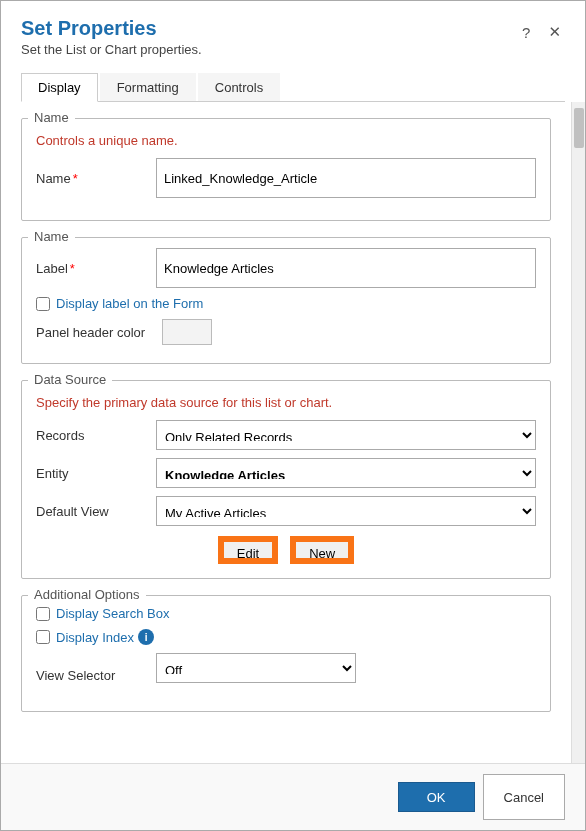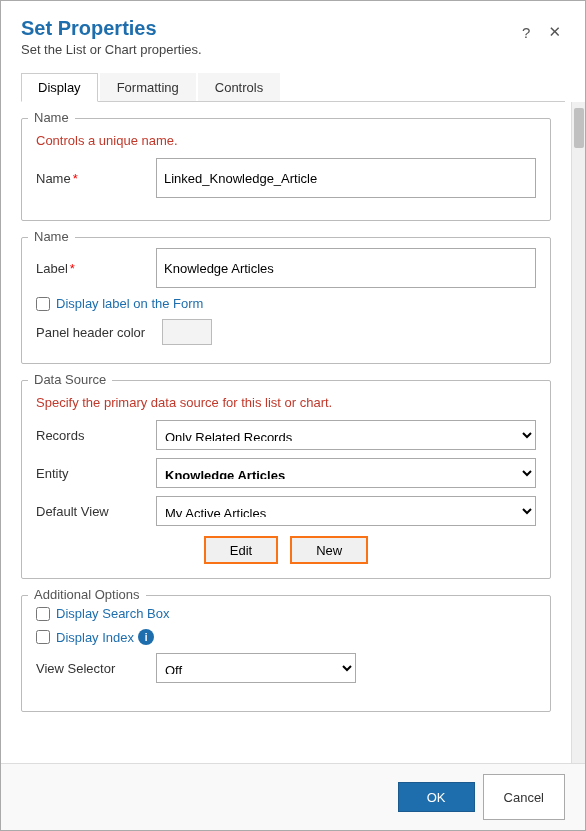--- a/index.html
+++ b/index.html
@@ -184,22 +184,22 @@
       font-weight: 600;
     }
     .btn-row {
       display: flex;
       justify-content: center;
       gap: 12px;
       margin-top: 10px;
     }
     .btn-secondary {
       background: #f0f0f0;
-      border: 2px solid #f97316;
-      padding: 4px 24px;
+      border: 6px solid #f97316;
+      padding: 4px 13px;
       font-size: 13px;
       cursor: pointer;
       height: 28px;
     }
     .additional-options-fieldset {
       border: 1px solid #bbb;
       border-radius: 2px;
       margin-bottom: 16px;
       padding: 10px 14px 14px 14px;
       position: relative;
@@ -258,21 +258,21 @@
     }
     .scrollbar-thumb {
       width: 10px;
       height: 40px;
       background: #c0c0c0;
       border-radius: 2px;
       margin-top: 4px;
     }
     .view-selector-row {
       display: flex;
-      align-items: center;
+      align-items: flex-end;
       margin-bottom: 14px;
     }
   </style>
 </head>
 <body>
 
 <div class="dialog">
 
   <div class="title-bar">
     <div class="title-bar-left">

